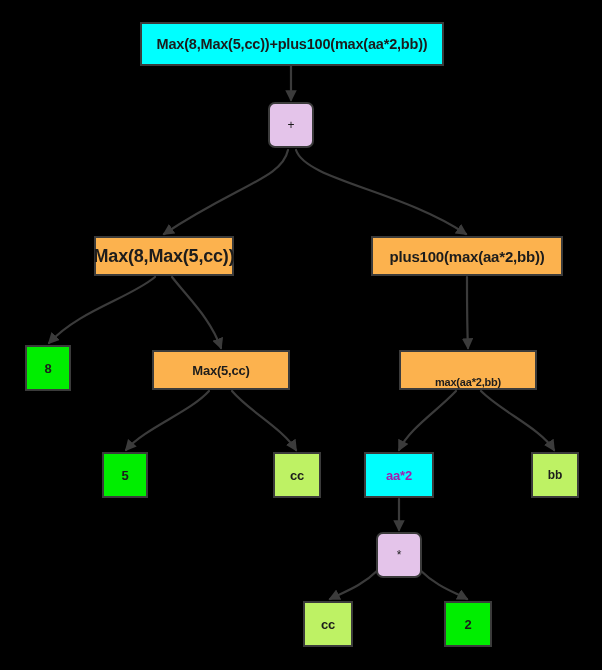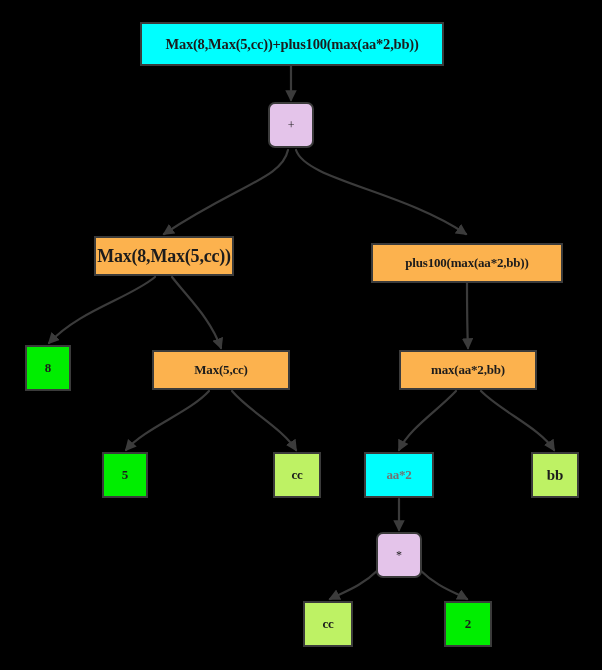--- a/index.html
+++ b/index.html
@@ -7,21 +7,21 @@
     margin: 0;
     padding: 0;
     background: #000000;
   }
   #canvas {
     position: relative;
     width: 582px;
     height: 670px;
     background: #000000;
     overflow: hidden;
-    font-family: Liberation Serif, serif;
+    font-family: Liberation Sans, sans-serif;
   }
   #edges {
     position: absolute;
     left: 0;
     top: 0;
     width: 602px;
     height: 670px;
     pointer-events: none;
   }
   .node {
@@ -74,42 +74,42 @@
   <div id="node-layer">
       <div class="node expr" style="left: 140px; top: 22px; width: 304px; height: 44px; font-size: 14.5px; border-color: rgb(59, 59, 59); color: rgb(28, 28, 28);">
         <span>Max(8,Max(5,cc))+plus100(max(aa*2,bb))</span>
       </div>
       <div class="node op" style="left: 268px; top: 102px; width: 46px; height: 46px; font-size: 12px; border-color: rgb(59, 59, 59); color: rgb(28, 28, 28);">
         <span>+</span>
       </div>
       <div class="node func" style="left: 94px; top: 236px; width: 140px; height: 40px; font-size: 18px; border-color: rgb(59, 59, 59); color: rgb(28, 28, 28);">
         <span>Max(8,Max(5,cc))</span>
       </div>
-      <div class="node func" style="left: 371px; top: 243px; width: 192px; height: 40px; font-size: 13px; border-color: rgb(59, 59, 59); color: rgb(28, 28, 28);">
+      <div class="node func" style="left: 371px; top: 236px; width: 192px; height: 40px; font-size: 15px; border-color: rgb(59, 59, 59); color: rgb(28, 28, 28);">
         <span>plus100(max(aa*2,bb))</span>
       </div>
       <div class="node constant" style="left: 25px; top: 345px; width: 46px; height: 46px; font-size: 13px; border-color: rgb(59, 59, 59); color: rgb(28, 28, 28);">
         <span>8</span>
       </div>
       <div class="node func" style="left: 152px; top: 350px; width: 138px; height: 40px; font-size: 13px; border-color: rgb(59, 59, 59); color: rgb(28, 28, 28); text-align: right;">
         <span>Max(5,cc)</span>
       </div>
-      <div class="node func" style="left: 399px; top: 350px; width: 138px; height: 40px; font-size: 13px; border-color: rgb(59, 59, 59); color: rgb(28, 28, 28);">
+      <div class="node func" style="left: 399px; top: 350px; width: 138px; height: 40px; font-size: 11px; border-color: rgb(59, 59, 59); color: rgb(28, 28, 28); align-items: flex-end;">
         <span>max(aa*2,bb)</span>
       </div>
       <div class="node constant" style="left: 102px; top: 452px; width: 46px; height: 46px; font-size: 13px; border-color: rgb(59, 59, 59); color: rgb(28, 28, 28);">
         <span>5</span>
       </div>
       <div class="node variable" style="left: 273px; top: 452px; width: 48px; height: 46px; font-size: 13px; border-color: rgb(59, 59, 59); color: rgb(28, 28, 28);">
         <span>cc</span>
       </div>
-      <div class="node expr" style="left: 364px; top: 452px; width: 70px; height: 46px; font-size: 13px; border-color: rgb(59, 59, 59); color: #737373;">
+      <div class="node expr" style="left: 364px; top: 452px; width: 70px; height: 46px; font-size: 13px; border-color: rgb(59, 59, 59); color: #a21caf;">
         <span>aa*2</span>
       </div>
-      <div class="node variable" style="left: 531px; top: 452px; width: 48px; height: 46px; font-size: 15px; border-color: rgb(59, 59, 59); color: rgb(28, 28, 28); text-align: right;">
+      <div class="node variable" style="left: 531px; top: 452px; width: 48px; height: 46px; font-size: 12px; border-color: rgb(59, 59, 59); color: rgb(28, 28, 28); text-align: right;">
         <span>bb</span>
       </div>
       <div class="node op" style="left: 376px; top: 532px; width: 46px; height: 46px; font-size: 12px; border-color: rgb(59, 59, 59); color: rgb(28, 28, 28);">
         <span>*</span>
       </div>
       <div class="node variable" style="left: 303px; top: 601px; width: 50px; height: 46px; font-size: 13px; border-color: rgb(59, 59, 59); color: rgb(28, 28, 28);">
         <span>cc</span>
       </div>
       <div class="node constant" style="left: 444px; top: 601px; width: 48px; height: 46px; font-size: 13px; border-color: rgb(59, 59, 59); color: rgb(28, 28, 28);">
         <span>2</span>

